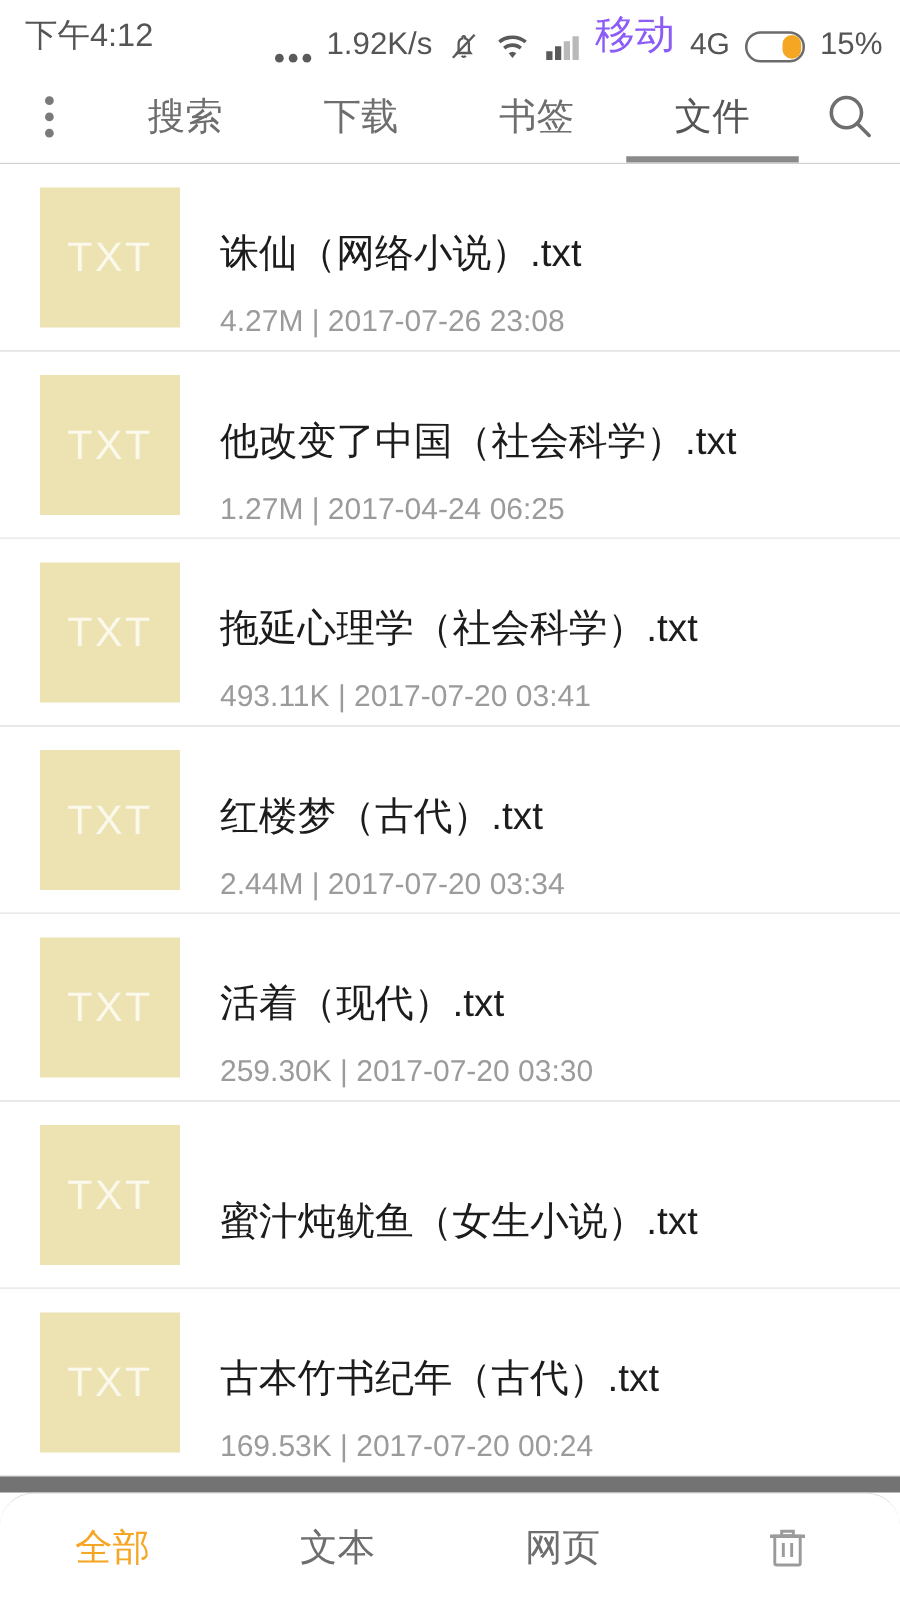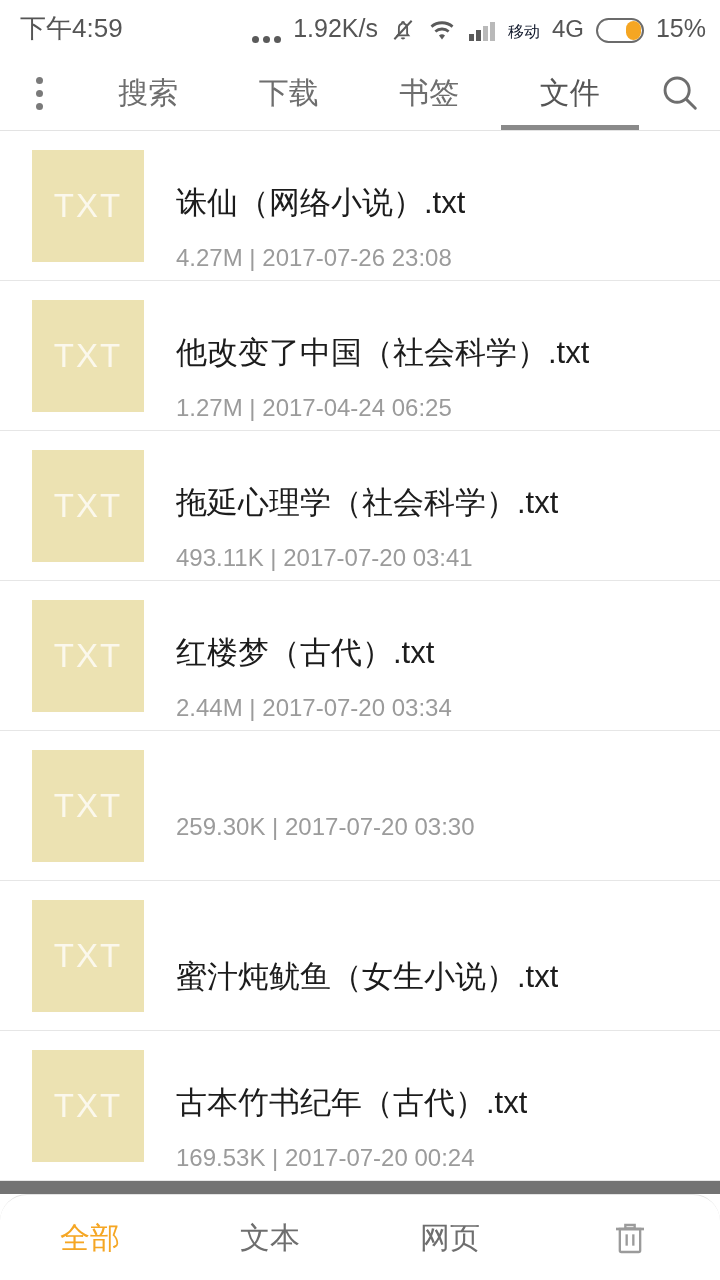--- a/index.html
+++ b/index.html
@@ -29,21 +29,21 @@
     align-items: flex-end;
     gap: 12px;
   }
   .dots-3 { display: flex; gap: 4px; align-items: center; }
   .dots-3 i {
     width: 7px; height: 7px; border-radius: 50%;
     background: #5a5a5a; display: block;
   }
   .net-speed { font-size: 25px; color: #555; }
   .sb-icon { display: inline-flex; align-items: center; justify-content: center; }
-  .carrier { font-size: 16px; color: #0f172a; }
+  .carrier { font-size: 32px; color: #8b5cf6; }
   .gen { font-size: 24px; color: #555; }
   .battery {
     width: 48px; height: 25px;
     border: 2px solid #6b6b6b;
     border-radius: 13px;
     position: relative;
     display: inline-block;
   }
   .battery::after {
     content: "";
@@ -182,21 +182,21 @@
     display: flex;
     align-items: center;
     justify-content: center;
     height: 100%;
   }
 </style>
 </head>
 <body>
 
 <div class="status-bar">
-  <span class="status-clock">下午4:59</span>
+  <span class="status-clock">下午4:12</span>
   <div class="status-right">
     <span class="dots-3">
         <i></i>
         <i></i>
         <i></i>
       </span>
     <span class="net-speed">1.92K/s</span>
     <span class="sb-icon">
       <svg width="26" height="26" viewBox="0 0 24 24" fill="none" stroke="#5a5a5a" stroke-width="1.7">
         <path d="M7 17h10l-1.2-1.6V10a4 4 0 0 0-2.8-3.8V5.5a1 1 0 0 0-2 0v0.7A4 4 0 0 0 8.2 10v5.4z"></path>
@@ -285,20 +285,21 @@
     <div class="thumb">TXT</div>
     <div class="file-meta">
       <div class="file-name">红楼梦（古代）.txt</div>
       <div class="file-sub"><span>2.44M</span><span> | </span><span>2017-07-20 03:34</span></div>
     </div>
   </div>
 
   <div class="file-row">
     <div class="thumb">TXT</div>
     <div class="file-meta">
+      <div class="file-name">活着（现代）.txt</div>
       <div class="file-sub"><span>259.30K</span><span> | </span><span>2017-07-20 03:30</span></div>
     </div>
   </div>
 
   <div class="file-row">
     <div class="thumb">TXT</div>
     <div class="file-meta">
       <div class="file-name">蜜汁炖鱿鱼（女生小说）.txt</div>
     </div>
   </div>

